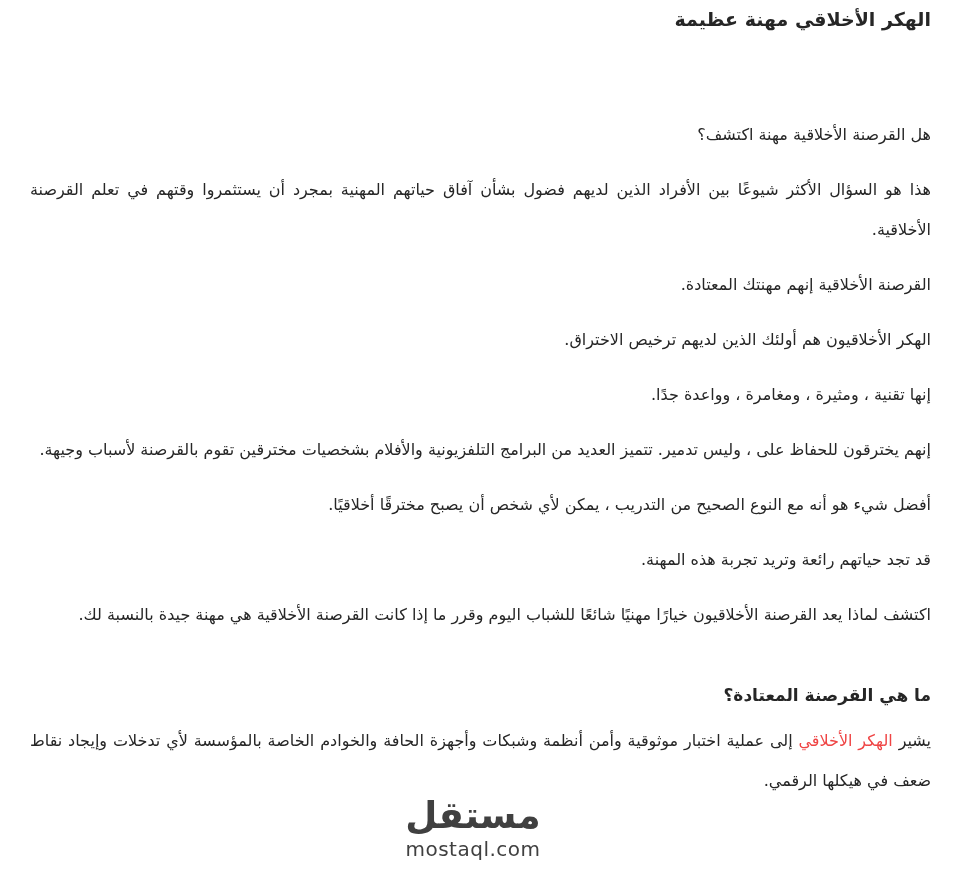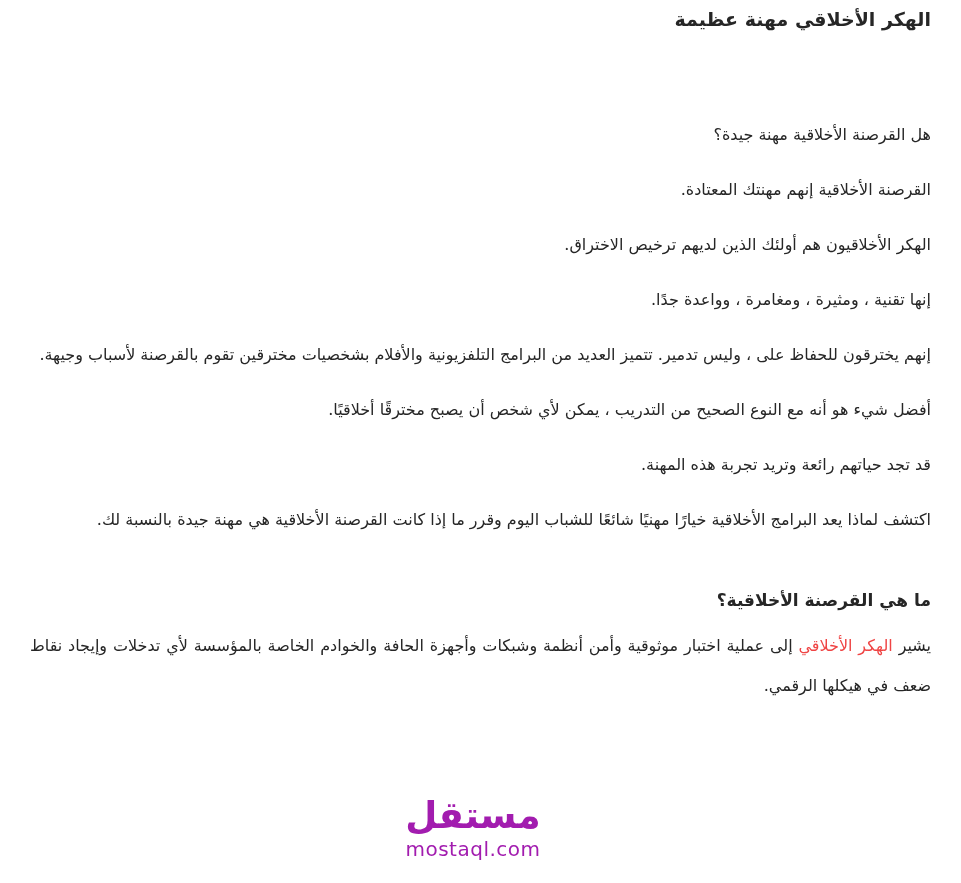--- a/index.html
+++ b/index.html
@@ -59,21 +59,21 @@
   }
   .watermark {
     position: absolute;
     z-index: 0;
     top: 794px;
     left: 393px;
     width: 160px;
     text-align: center;
     direction: ltr;
     font-family: "DejaVu Sans", sans-serif;
-    color: #a21caf;
+    color: #404040;
     user-select: none;
   }
   .wm-logo {
     font-size: 37px;
     line-height: 44px;
     font-weight: bold;
     letter-spacing: 1px;
   }
   .wm-site {
     font-size: 20px;
@@ -87,36 +87,37 @@
 
 <div class="page">
 
   <div class="watermark">
     <div class="wm-logo">مستقل</div>
     <div class="wm-site">mostaql.com</div>
   </div>
 
   <h1 class="title">الهكر الأخلاقي مهنة عظيمة</h1>
 
-  <p class="body intro-question">هل القرصنة الأخلاقية مهنة جيدة؟</p>
+  <p class="body intro-question">هل القرصنة الأخلاقية مهنة اكتشف؟</p>
 
+  <p class="body">هذا هو السؤال الأكثر شيوعًا بين الأفراد الذين لديهم فضول بشأن آفاق حياتهم المهنية بمجرد أن يستثمروا وقتهم في تعلم القرصنة الأخلاقية.</p>
 
   <p class="body">القرصنة الأخلاقية إنهم مهنتك المعتادة.</p>
 
   <p class="body">الهكر الأخلاقيون هم أولئك الذين لديهم ترخيص الاختراق.</p>
 
   <p class="body">إنها تقنية ، ومثيرة ، ومغامرة ، وواعدة جدًا.</p>
 
   <p class="body">إنهم يخترقون للحفاظ على ، وليس تدمير. تتميز العديد من البرامج التلفزيونية والأفلام بشخصيات مخترقين تقوم بالقرصنة لأسباب وجيهة.</p>
 
   <p class="body">أفضل شيء هو أنه مع النوع الصحيح من التدريب ، يمكن لأي شخص أن يصبح مخترقًا أخلاقيًا.</p>
 
   <p class="body">قد تجد حياتهم رائعة وتريد تجربة هذه المهنة.</p>
 
-  <p class="body">اكتشف لماذا يعد البرامج الأخلاقية خيارًا مهنيًا شائعًا للشباب اليوم وقرر ما إذا كانت القرصنة الأخلاقية هي مهنة جيدة بالنسبة لك.</p>
+  <p class="body">اكتشف لماذا يعد القرصنة الأخلاقيون خيارًا مهنيًا شائعًا للشباب اليوم وقرر ما إذا كانت القرصنة الأخلاقية هي مهنة جيدة بالنسبة لك.</p>
 
-  <h2 class="section-heading">ما هي القرصنة الأخلاقية؟</h2>
+  <h2 class="section-heading">ما هي القرصنة المعتادة؟</h2>
 
   <p class="body closing">
     <span>يشير </span><a class="link">الهكر الأخلاقي</a><span> إلى عملية اختبار موثوقية وأمن أنظمة وشبكات وأجهزة الحافة والخوادم الخاصة بالمؤسسة لأي تدخلات وإيجاد نقاط ضعف في هيكلها الرقمي.</span>
   </p>
 
 </div>
 
 </body></html>

